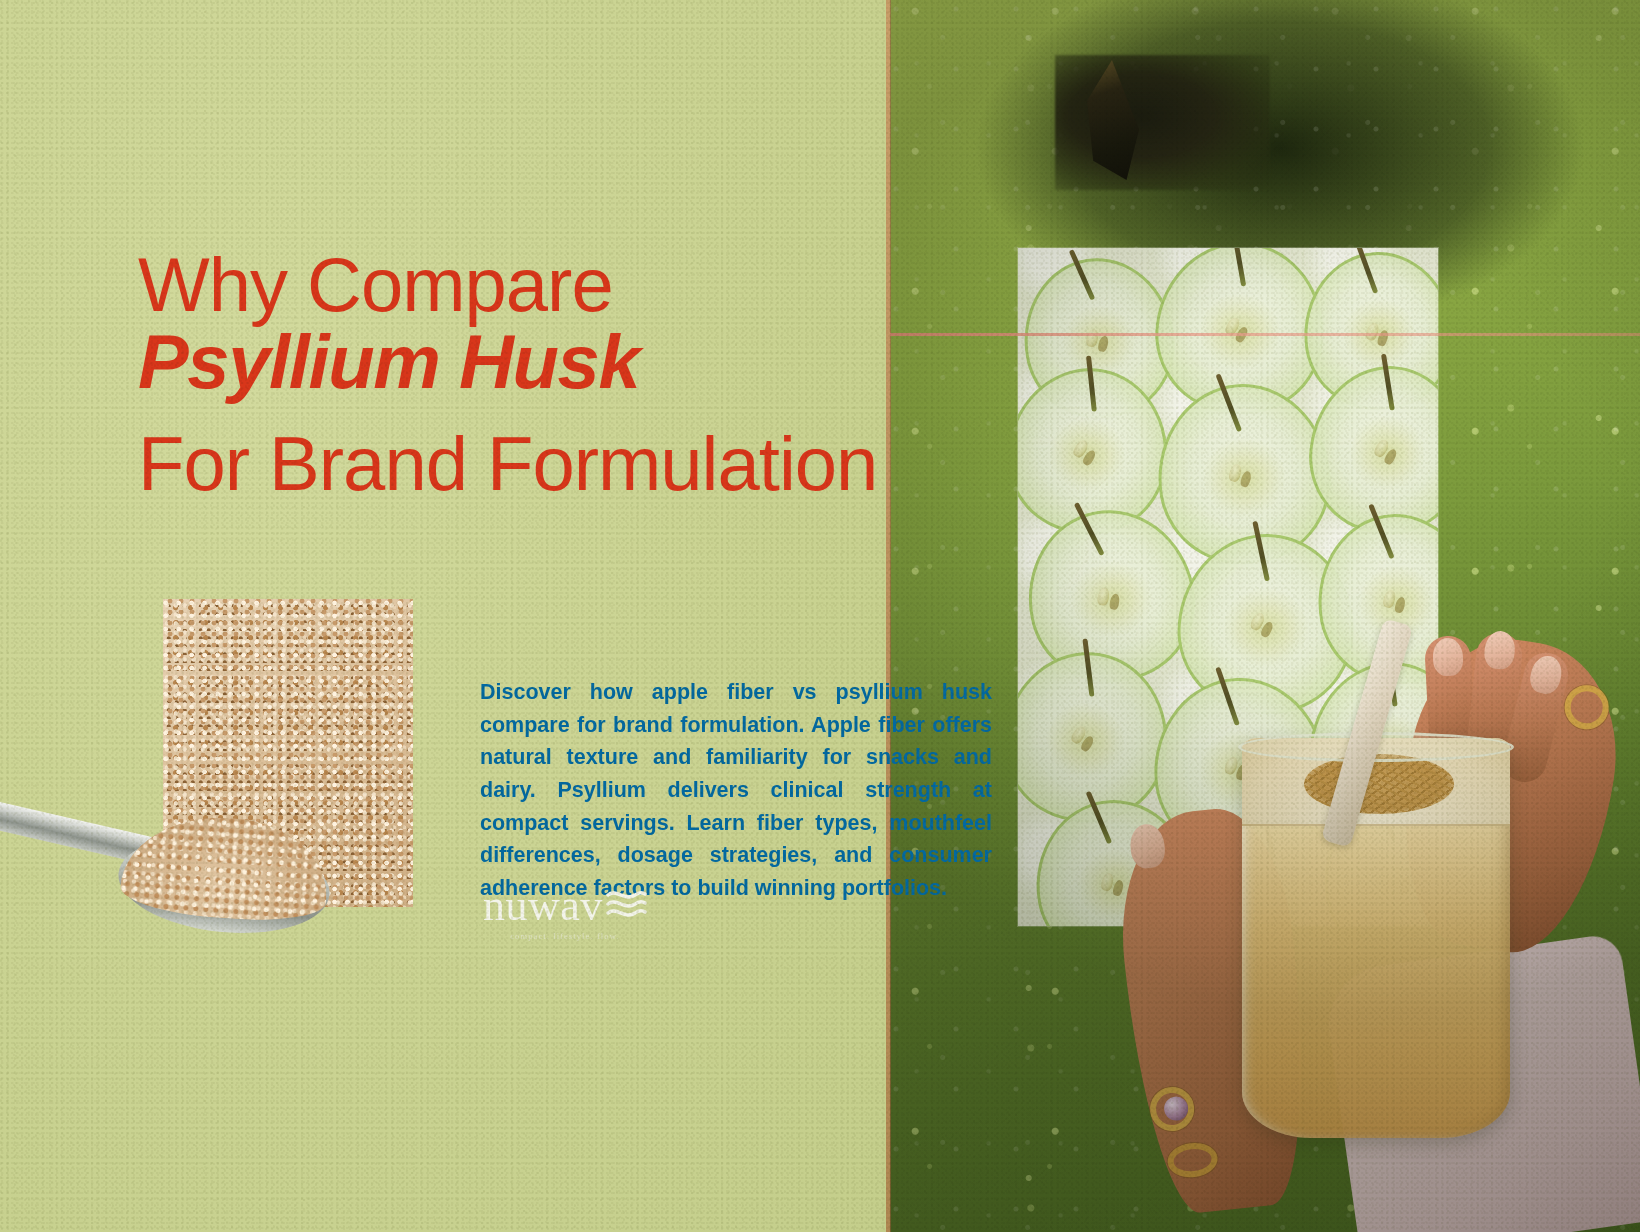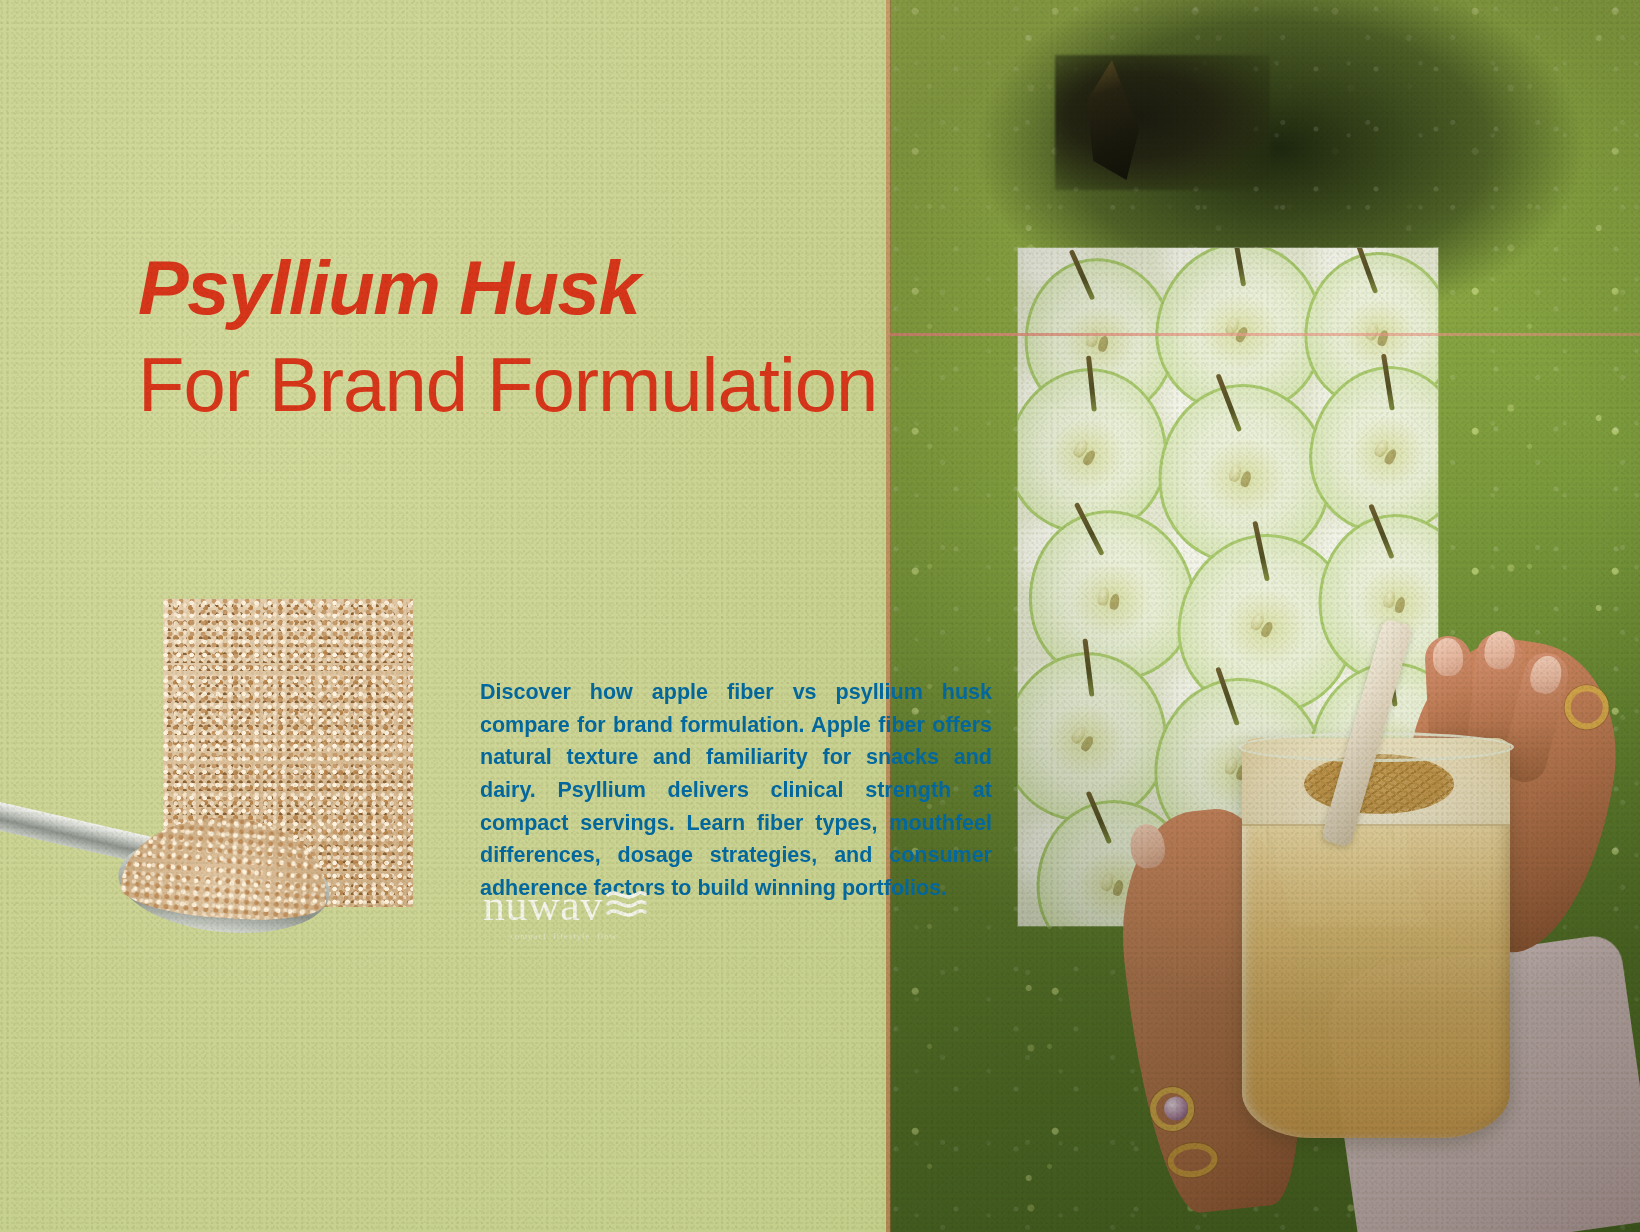--- a/index.html
+++ b/index.html
@@ -333,21 +333,21 @@
     letter-spacing: -1.4px;
     color: #d8361a;
   }
   .h-line2 { margin-top: 10px; }
   .h-line4 {
     font-size: 76px;
     line-height: 1;
     font-weight: 400;
     letter-spacing: -1px;
     color: #d8361a;
-    margin-top: 18px;
+    margin-top: 24px;
   }
 
   .body-copy {
     position: absolute;
     left: 480px; top: 676px;
     width: 512px;
     z-index: 52;
     font-size: 21.5px;
     line-height: 1.52;
     color: #0369a1;
@@ -494,20 +494,21 @@
   <div class="vignette"></div>
 
   <div class="powder-tile"></div>
   <div class="spoon">
     <div class="spoon-handle"></div>
     <div class="spoon-bowl"></div>
     <div class="spoon-mound"></div>
   </div>
 
   <div class="headline">
+    <div class="h-line1">Why Compare</div>
     <div class="h-line3">Psyllium Husk</div>
     <div class="h-line4">For Brand Formulation</div>
   </div>
 
   <p class="body-copy">Discover how apple fiber vs psyllium husk compare for brand formulation. Apple fiber offers natural texture and familiarity for snacks and dairy. Psyllium delivers clinical strength at compact servings. Learn fiber types, mouthfeel differences, dosage strategies, and consumer adherence factors to build winning portfolios.</p>
 
   <div class="logo">
     <div class="logo-row">
       <span class="logo-word">nuwav</span>
       <svg class="logo-mark" width="42" height="40" viewBox="0 0 42 40">

